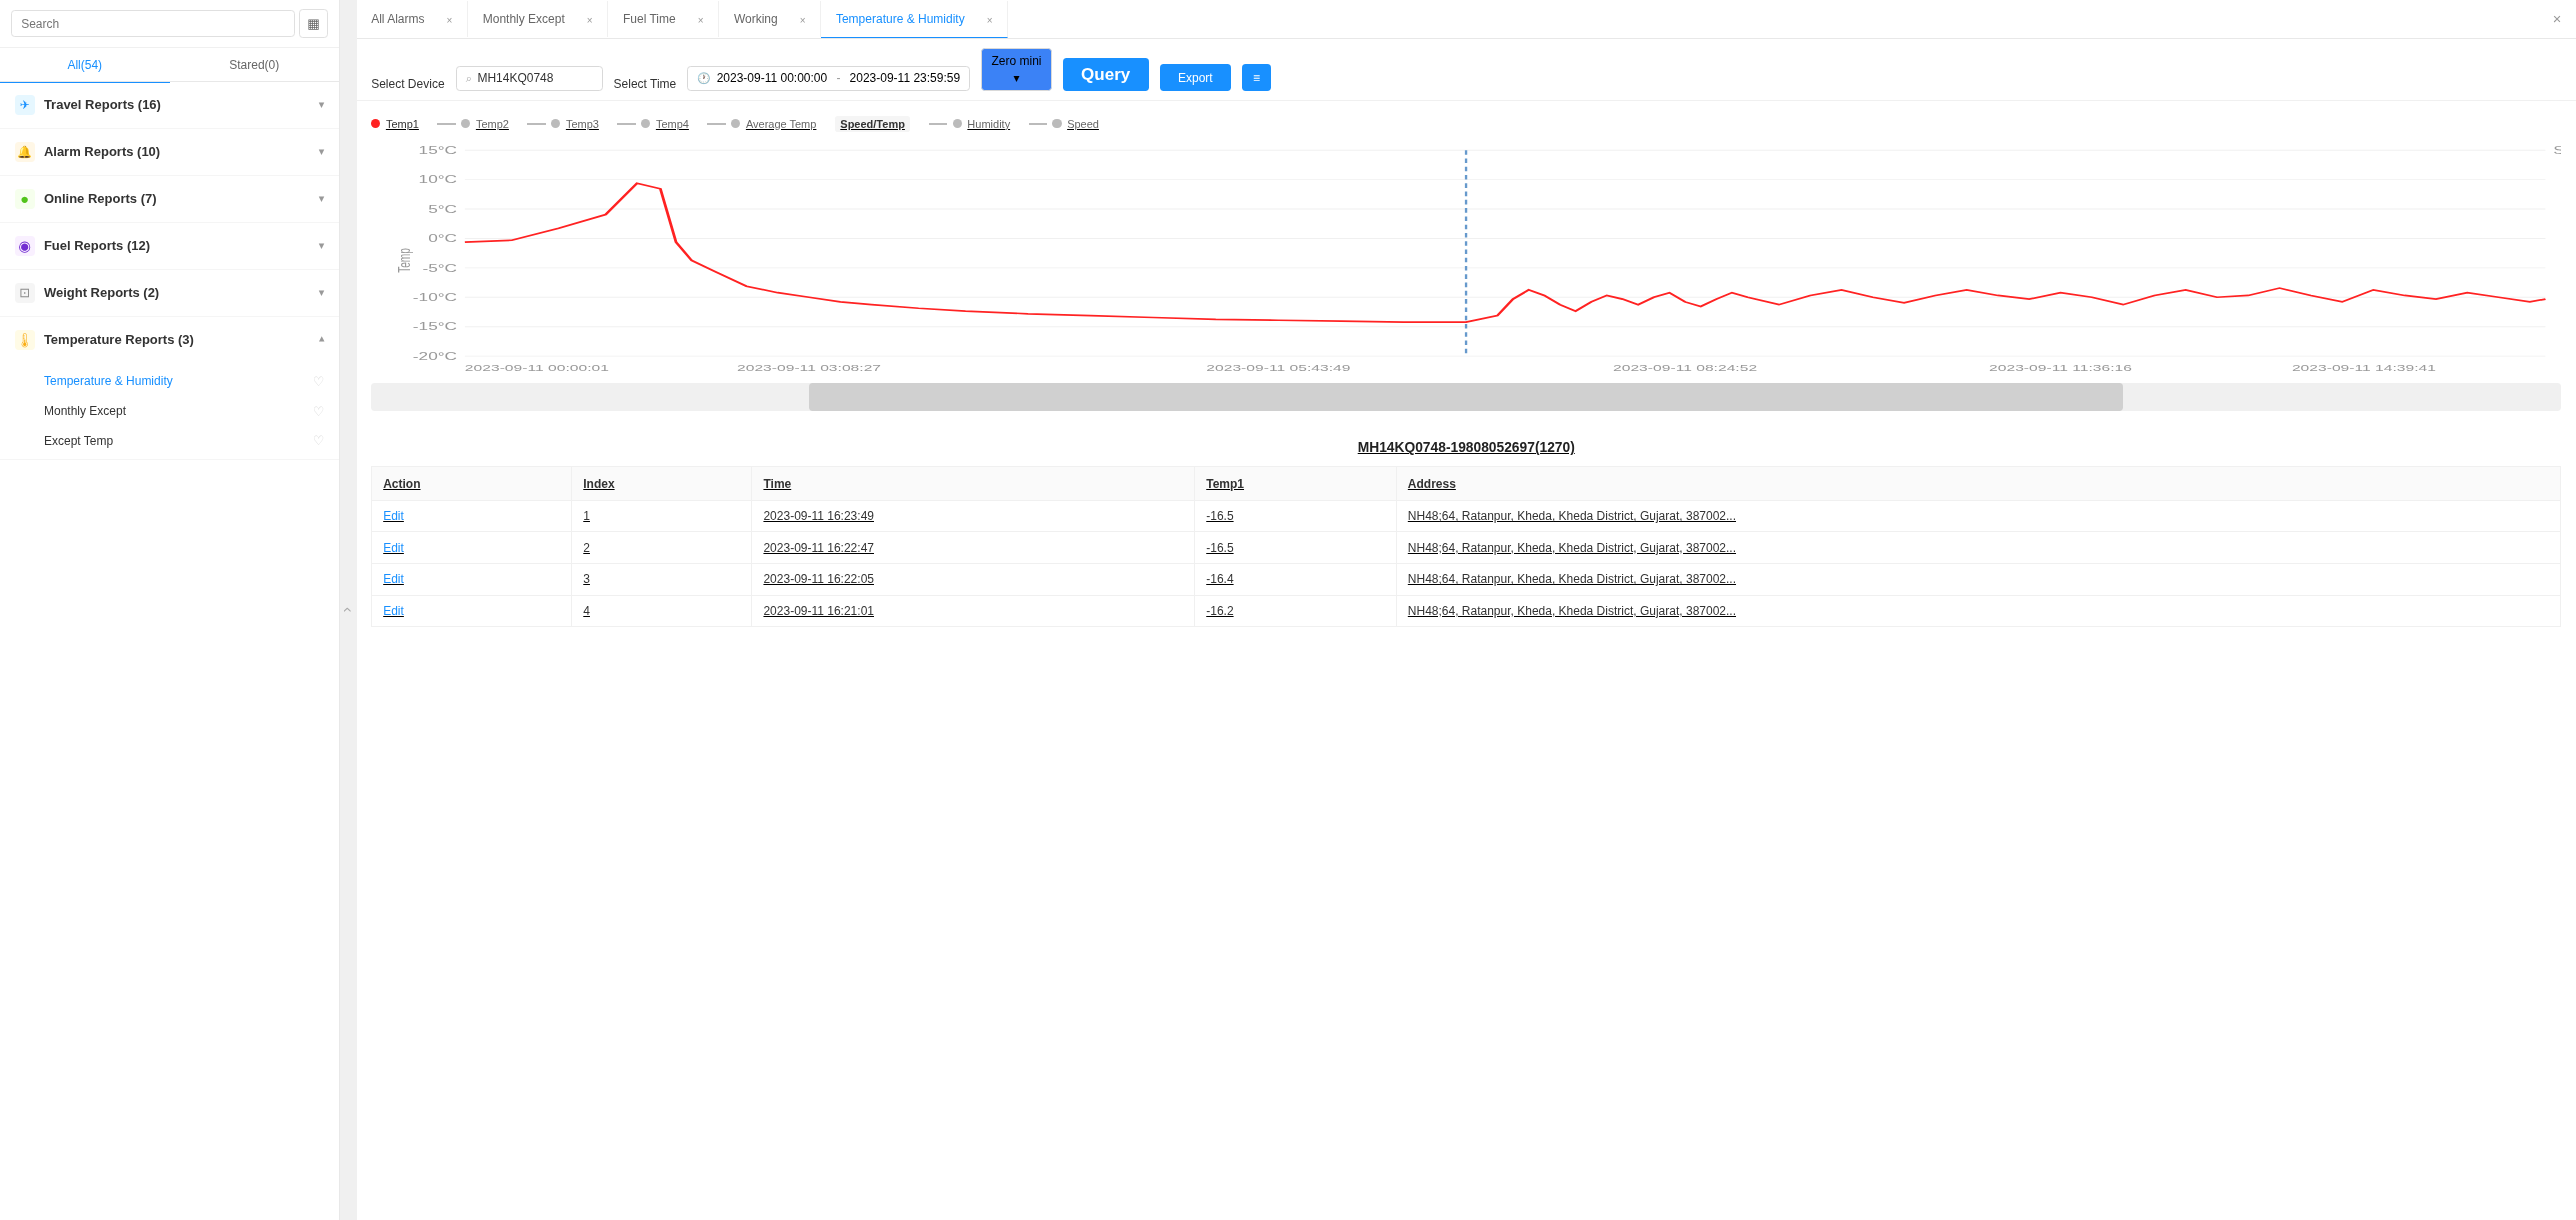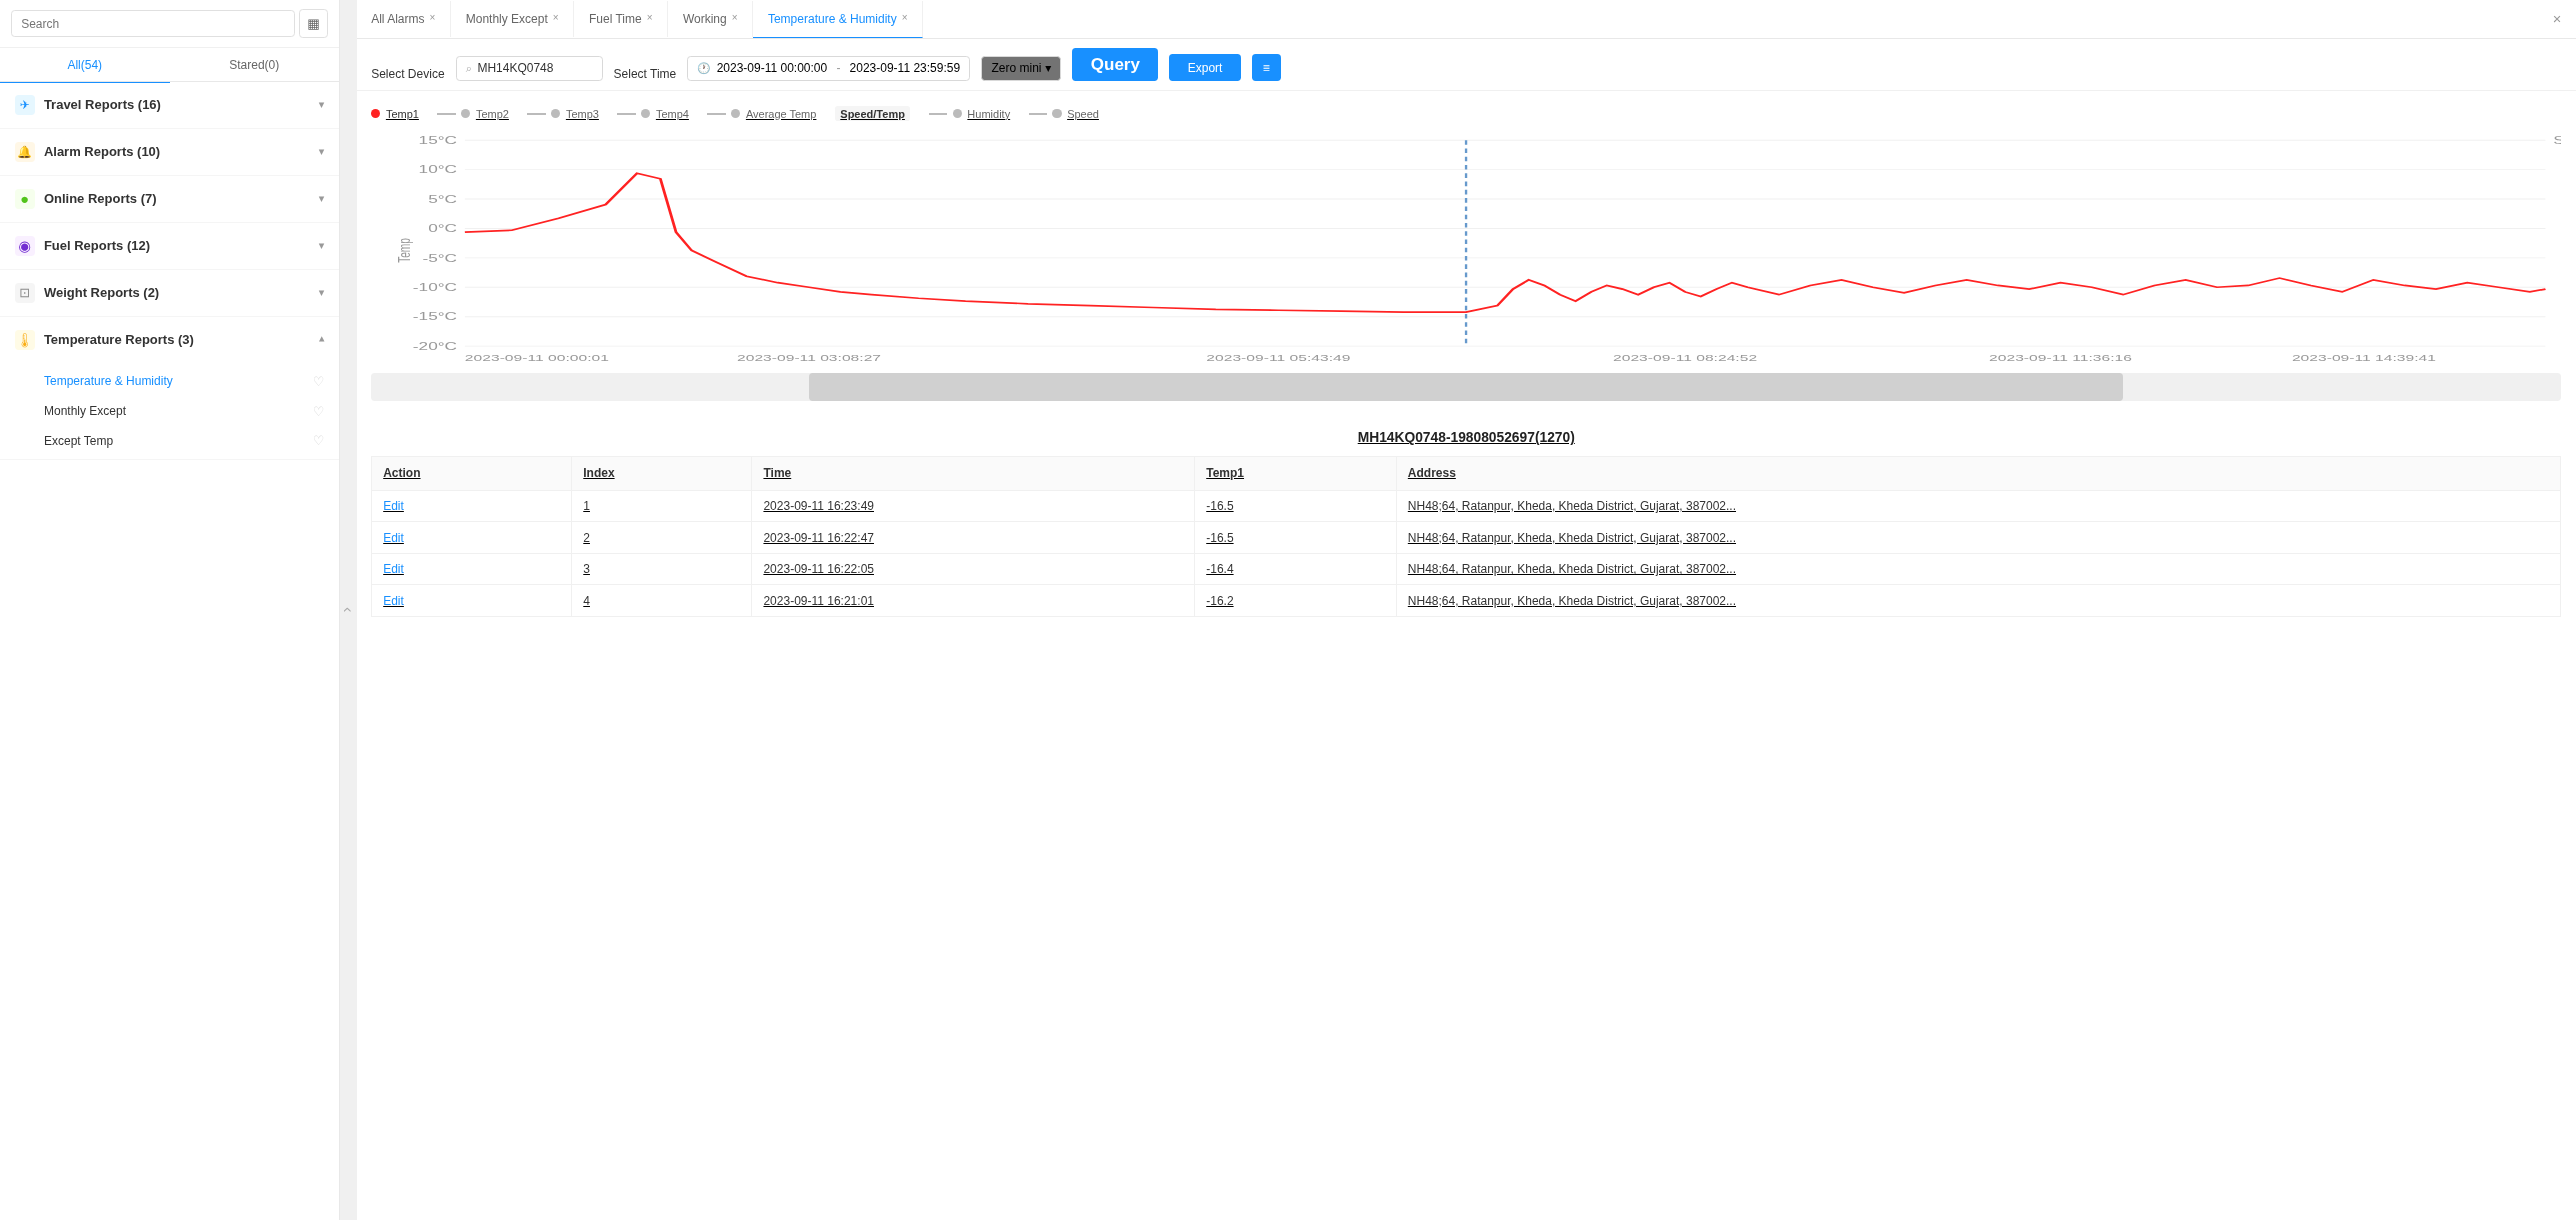--- a/index.html
+++ b/index.html
@@ -35,34 +35,34 @@
     .sub-item-label { font-size: 12px; }
     .sub-item-label.active { color: #1890ff; }
     .sub-item-label.default { color: #333; }
     .heart-icon { color: #d9d9d9; font-size: 13px; cursor: pointer; }
 
     
     .main { flex: 1; display: flex; flex-direction: column; overflow: hidden; }
 
     
     .tabs-bar { background: #fff; border-bottom: 0.9px solid #e8e8e8; display: flex; align-items: center; padding: 0 0 0 0; overflow-x: auto; }
-    .tab { display: flex; align-items: flex-start; padding: 11px 14.7px; border-right: 0.9px solid #f0f0f0; cursor: pointer; white-space: nowrap; font-size: 12px; color: #666; gap: 5px; }
+    .tab { display: flex; align-items: flex-end; padding: 11px 14.7px; border-right: 0.9px solid #f0f0f0; cursor: pointer; white-space: nowrap; font-size: 12px; color: #666; gap: 22px; }
     .tab.active { color: #1890ff; border-bottom: 1.8px solid #1890ff; }
     .tab-close { color: #999; font-size: 10px; cursor: pointer; }
     .tabs-close-all { margin-left: auto; padding: 11px 14.7px; color: #999; cursor: pointer; font-size: 14.7px; }
 
     
     .toolbar { background: #fff; padding: 9.2px 14.7px; display: flex; align-items: flex-end; gap: 11px; border-bottom: 0.9px solid #f0f0f0; }
     .toolbar-label { font-size: 12px; color: #333; }
     .toolbar-input { display: flex; align-items: center; border: 0.9px solid #d9d9d9; border-radius: 3.7px; padding: 4.6px 9.2px; gap: 5.5px; background: #fff; min-width: 147px; }
     .toolbar-input span { color: #999; font-size: 11px; }
     .toolbar-input .val { font-size: 12px; color: #333; }
     .time-range { display: flex; align-items: center; border: 0.9px solid #d9d9d9; border-radius: 3.7px; padding: 4.6px 9.2px; gap: 5.5px; background: #fff; }
     .time-sep { color: #999; padding: 0 3.7px; }
-    .zero-mini-select { border: 0.9px solid #d9d9d9; border-radius: 3.7px; padding: 4.6px 9.2px; background: #737373; font-size: 12px; cursor: pointer; display: flex; align-items: center; gap: 3.7px; }
+    .zero-mini-select { border: 0.9px solid #d9d9d9; border-radius: 3.7px; padding: 4.6px 9.2px; background: #3b82f6; font-size: 12px; cursor: pointer; display: flex; align-items: center; gap: 3.7px; flex-direction: column; }
     .query-btn { background: #1890ff; color: #fff; border: none; border-radius: 3.7px; padding: 6.4px 18.4px; font-size: 17px; cursor: pointer; font-weight: bold; }
     .export-btn { background: #1890ff; color: #fff; border: none; border-radius: 3.7px; padding: 6.4px 18.4px; font-size: 12px; cursor: pointer; }
     .extra-btn { background: #1890ff; color: #fff; border: none; border-radius: 3.7px; padding: 6.4px 11px; font-size: 12px; cursor: pointer; }
 
     
     .chart-area { background: #fff; margin: 0; padding: 14.7px; flex-shrink: 0; }
     .chart-legend { display: flex; align-items: center; gap: 18.4px; flex-wrap: wrap; margin-bottom: 9.2px; }
     .legend-item { display: flex; align-items: center; gap: 5.5px; font-size: 11px; color: #666; }
     .legend-dot { width: 9.2px; height: 9.2px; border-radius: 50%; }
     .legend-line { width: 18.4px; height: 1.8px; }

